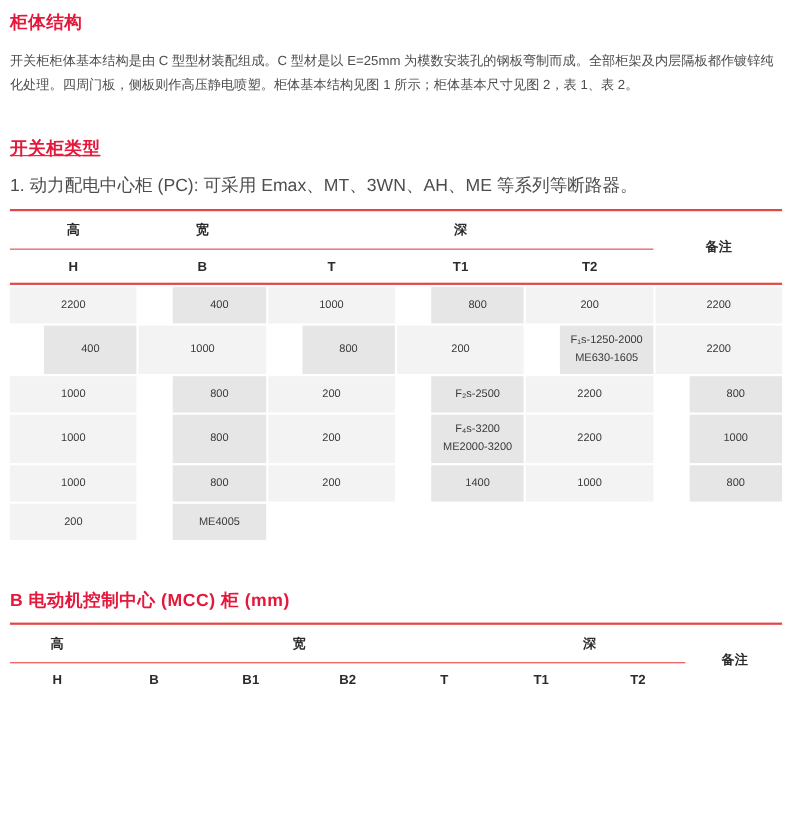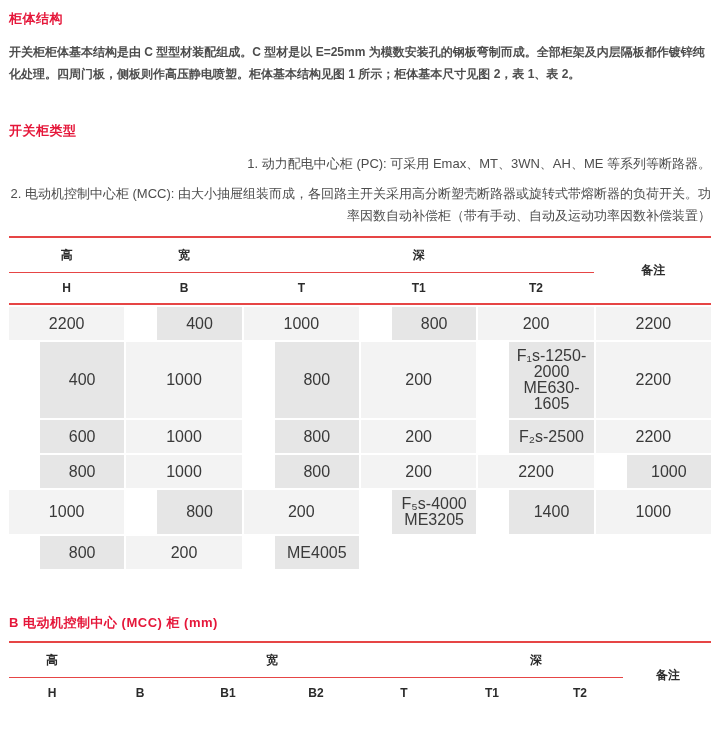--- a/index.html
+++ b/index.html
@@ -4,24 +4,24 @@
 <style>
   :root{
     --accent:#e5173a; --rule:#e64545; --light:#f3f3f3; --dark:#e6e6e6;
     --text:#3a3a3a; --body:#4d4d4d;
   }
   *{box-sizing:border-box;margin:0;padding:0;}
   html,body{width:720px;background:#fff;}
   body{font-family:"Liberation Sans","DejaVu Sans",sans-serif;color:var(--body);}
   .page{width:720px;min-height:740px;padding:10px 9px 20px 9px;background:#fff;}
 
-  .sec-title{color:var(--accent);font-weight:bold;font-size:13px;letter-spacing:.5px;}
-  .para{font-size:12px;line-height:22px;color:var(--body);margin-top:13px;font-weight:bold;}
-  .types-title{margin-top:37px;}
-  .type-item{font-size:13px;line-height:22px;color:var(--body);text-align:right;}
+  .sec-title{color:var(--accent);font-weight:bold;font-size:16px;letter-spacing:.5px;}
+  .para{font-size:12px;line-height:22px;color:var(--body);margin-top:13px;}
+  .types-title{margin-top:37px;text-decoration:underline;}
+  .type-item{font-size:16px;line-height:22px;color:var(--body);}
   .type-item.first{margin-top:13px;}
   .type-item.second{margin-top:8px;}
   .tbl-title{margin-top:45px;}
 
   .tbl{display:grid;gap:2px;margin-top:9px;background:#fff;}
   .tbl-a{grid-template-columns:repeat(6,1fr);grid-template-rows:2px 30px 1px 26px 2px;}
   .tbl-b{grid-template-columns:repeat(8,1fr);grid-template-rows:2px 30px 1px 26px 2px;}
   .rule-top{grid-column:1/-1;grid-row:1;background:var(--rule);}
   .rule-thick{grid-row:5;grid-column:1/-1;background:var(--rule);}
   .rule-thin{grid-row:3;background:var(--rule);}
@@ -33,36 +33,35 @@
   .sub{grid-row:4;}
   .gc1{grid-column:1}.gc2{grid-column:2}.gc3{grid-column:3}.gc4{grid-column:4}
   .gc5{grid-column:5}.gc6{grid-column:6}.gc7{grid-column:7}
   .a-depth{grid-column:3/span 3;grid-row:2;}
   .a-remark{grid-column:6;grid-row:2/span 3;}
   .b-width{grid-column:2/span 4;grid-row:2;}
   .b-depth{grid-column:6/span 2;grid-row:2;}
   .b-remark{grid-column:8;grid-row:2/span 3;}
 
   .td{display:flex;align-items:center;justify-content:center;text-align:center;
-      min-height:33px;padding:6px 3px;font-size:16px;line-height:16px;
+      min-height:33px;padding:6px 3px;font-size:10px;line-height:16px;
       color:var(--text);white-space:pre-line;}
   .o{background:var(--light);}
   .e{background:var(--dark);margin-left:31px;}
 </style>
 </head>
 <body>
 
 <div class="page">
 
   <div class="sec-title">柜体结构</div>
   <div class="para">开关柜柜体基本结构是由 C 型型材装配组成。C 型材是以 E=25mm 为模数安装孔的钢板弯制而成。全部柜架及内层隔板都作镀锌纯化处理。四周门板，侧板则作高压静电喷塑。柜体基本结构见图 1 所示；柜体基本尺寸见图 2，表 1、表 2。</div>
 
   <div class="sec-title types-title">开关柜类型</div>
   <div class="type-item first">1. 动力配电中心柜 (PC): 可采用 Emax、MT、3WN、AH、ME 等系列等断路器。</div>
-  <div class="type-item second">2. 电动机控制中心柜 (MCC): 由大小抽屉组装而成，各回路主开关采用高分断塑壳断路器或旋转式带熔断器的负荷开关。功率因数自动补偿柜（带有手动、自动及运动功率因数补偿装置）</div>
 
   <div class="tbl tbl-a">
     <div class="rule-top"></div>
     <div class="th grp gc1">高</div>
     <div class="th grp gc2">宽</div>
     <div class="th a-depth">深</div>
     <div class="th a-remark">备注</div>
     <div class="rule-thin"></div>
     <div class="th sub gc1">H</div>
     <div class="th sub gc2">B</div>
@@ -79,39 +78,38 @@
 
     <div class="td o">2200</div>
     <div class="td e">400</div>
     <div class="td o">1000</div>
     <div class="td e">800</div>
     <div class="td o">200</div>
     <div class="td e">F₁s-1250-2000
 ME630-1605</div>
 
     <div class="td o">2200</div>
-    <div class="td e">600</div>
     <div class="td o">1000</div>
     <div class="td e">800</div>
     <div class="td o">200</div>
     <div class="td e">F₂s-2500</div>
 
     <div class="td o">2200</div>
     <div class="td e">800</div>
     <div class="td o">1000</div>
     <div class="td e">800</div>
     <div class="td o">200</div>
+    <div class="td e">F₄s-3200
+ME2000-3200</div>
 
     <div class="td o">2200</div>
     <div class="td e">1000</div>
     <div class="td o">1000</div>
     <div class="td e">800</div>
     <div class="td o">200</div>
-    <div class="td e">F₅s-4000
-ME3205</div>
 
     <div class="td e">1400</div>
     <div class="td o">1000</div>
     <div class="td e">800</div>
     <div class="td o">200</div>
     <div class="td e">ME4005</div>
   </div>
 
   <div class="sec-title tbl-title">B 电动机控制中心 (MCC) 柜 (mm)</div>
   <div class="tbl tbl-b">

